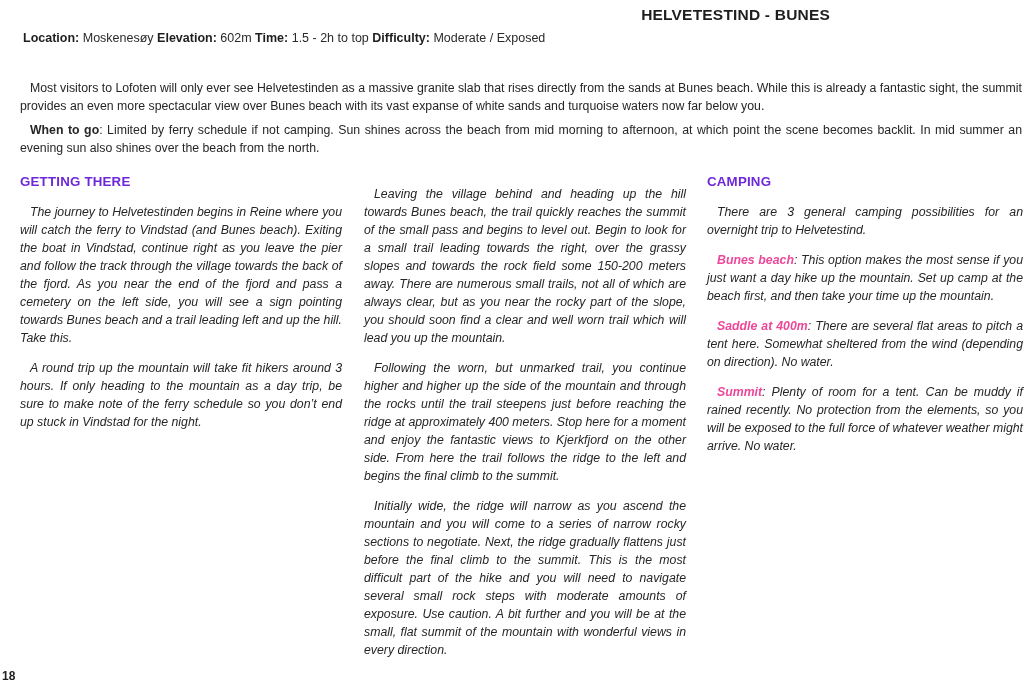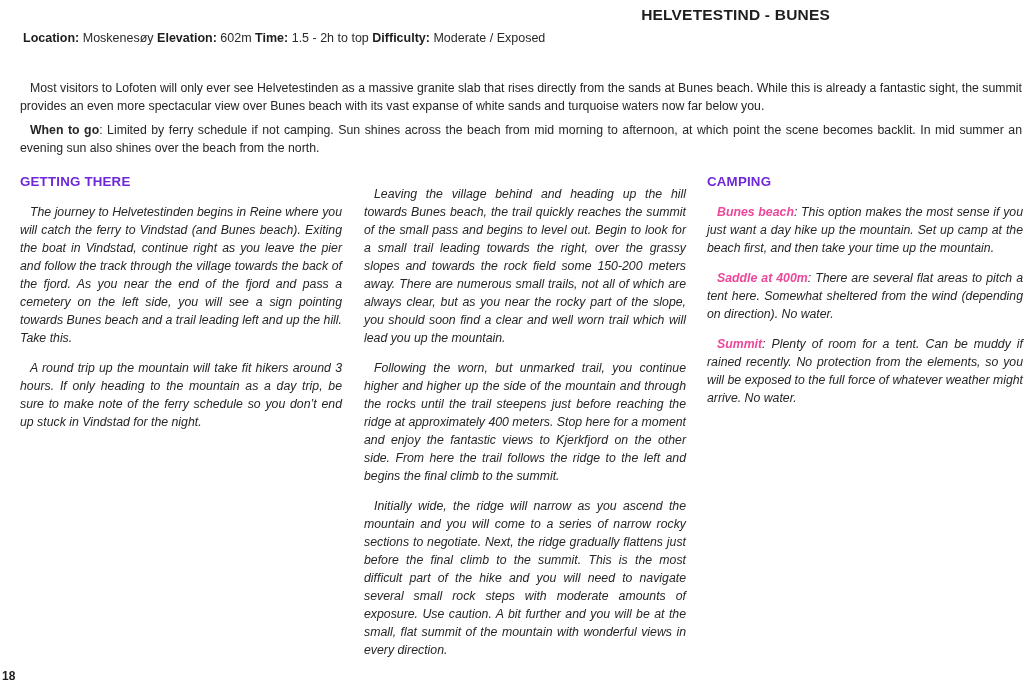--- a/index.html
+++ b/index.html
@@ -66,18 +66,19 @@
 </div>
 
 <div class="col" id="col2">
   <p>Leaving the village behind and heading up the hill towards Bunes beach, the trail quickly reaches the summit of the small pass and begins to level out. Begin to look for a small trail leading towards the right, over the grassy slopes and towards the rock field some 150-200 meters away. There are numerous small trails, not all of which are always clear, but as you near the rocky part of the slope, you should soon find a clear and well worn trail which will lead you up the mountain.</p>
   <p>Following the worn, but unmarked trail, you continue higher and higher up the side of the mountain and through the rocks until the trail steepens just before reaching the ridge at approximately 400 meters. Stop here for a moment and enjoy the fantastic views to Kjerkfjord on the other side. From here the trail follows the ridge to the left and begins the final climb to the summit.</p>
   <p>Initially wide, the ridge will narrow as you ascend the mountain and you will come to a series of narrow rocky sections to negotiate. Next, the ridge gradually flattens just before the final climb to the summit. This is the most difficult part of the hike and you will need to navigate several small rock steps with moderate amounts of exposure. Use caution. A bit further and you will be at the small, flat summit of the mountain with wonderful views in every direction.</p>
 </div>
 
 <div class="col" id="col3">
   <h2>CAMPING</h2>
+  <p>There are 3 general camping possibilities for an overnight trip to Helvetestind.</p>
   <p><b>Bunes beach</b><span>:  This option makes the most sense if you just want a day hike up the mountain. Set up camp at the beach first, and then take your time up the mountain.</span></p>
   <p><b>Saddle at 400m</b><span>: There are several flat areas to pitch a tent here. Somewhat sheltered from the wind (depending on direction). No water.</span></p>
   <p><b>Summit</b><span>:  Plenty of room for a tent. Can be muddy if rained recently. No protection from the elements, so you will be exposed to the full force of whatever weather might arrive. No water.</span></p>
 </div>
 
 <div class="pagenum">18</div>
 
 </body></html>

